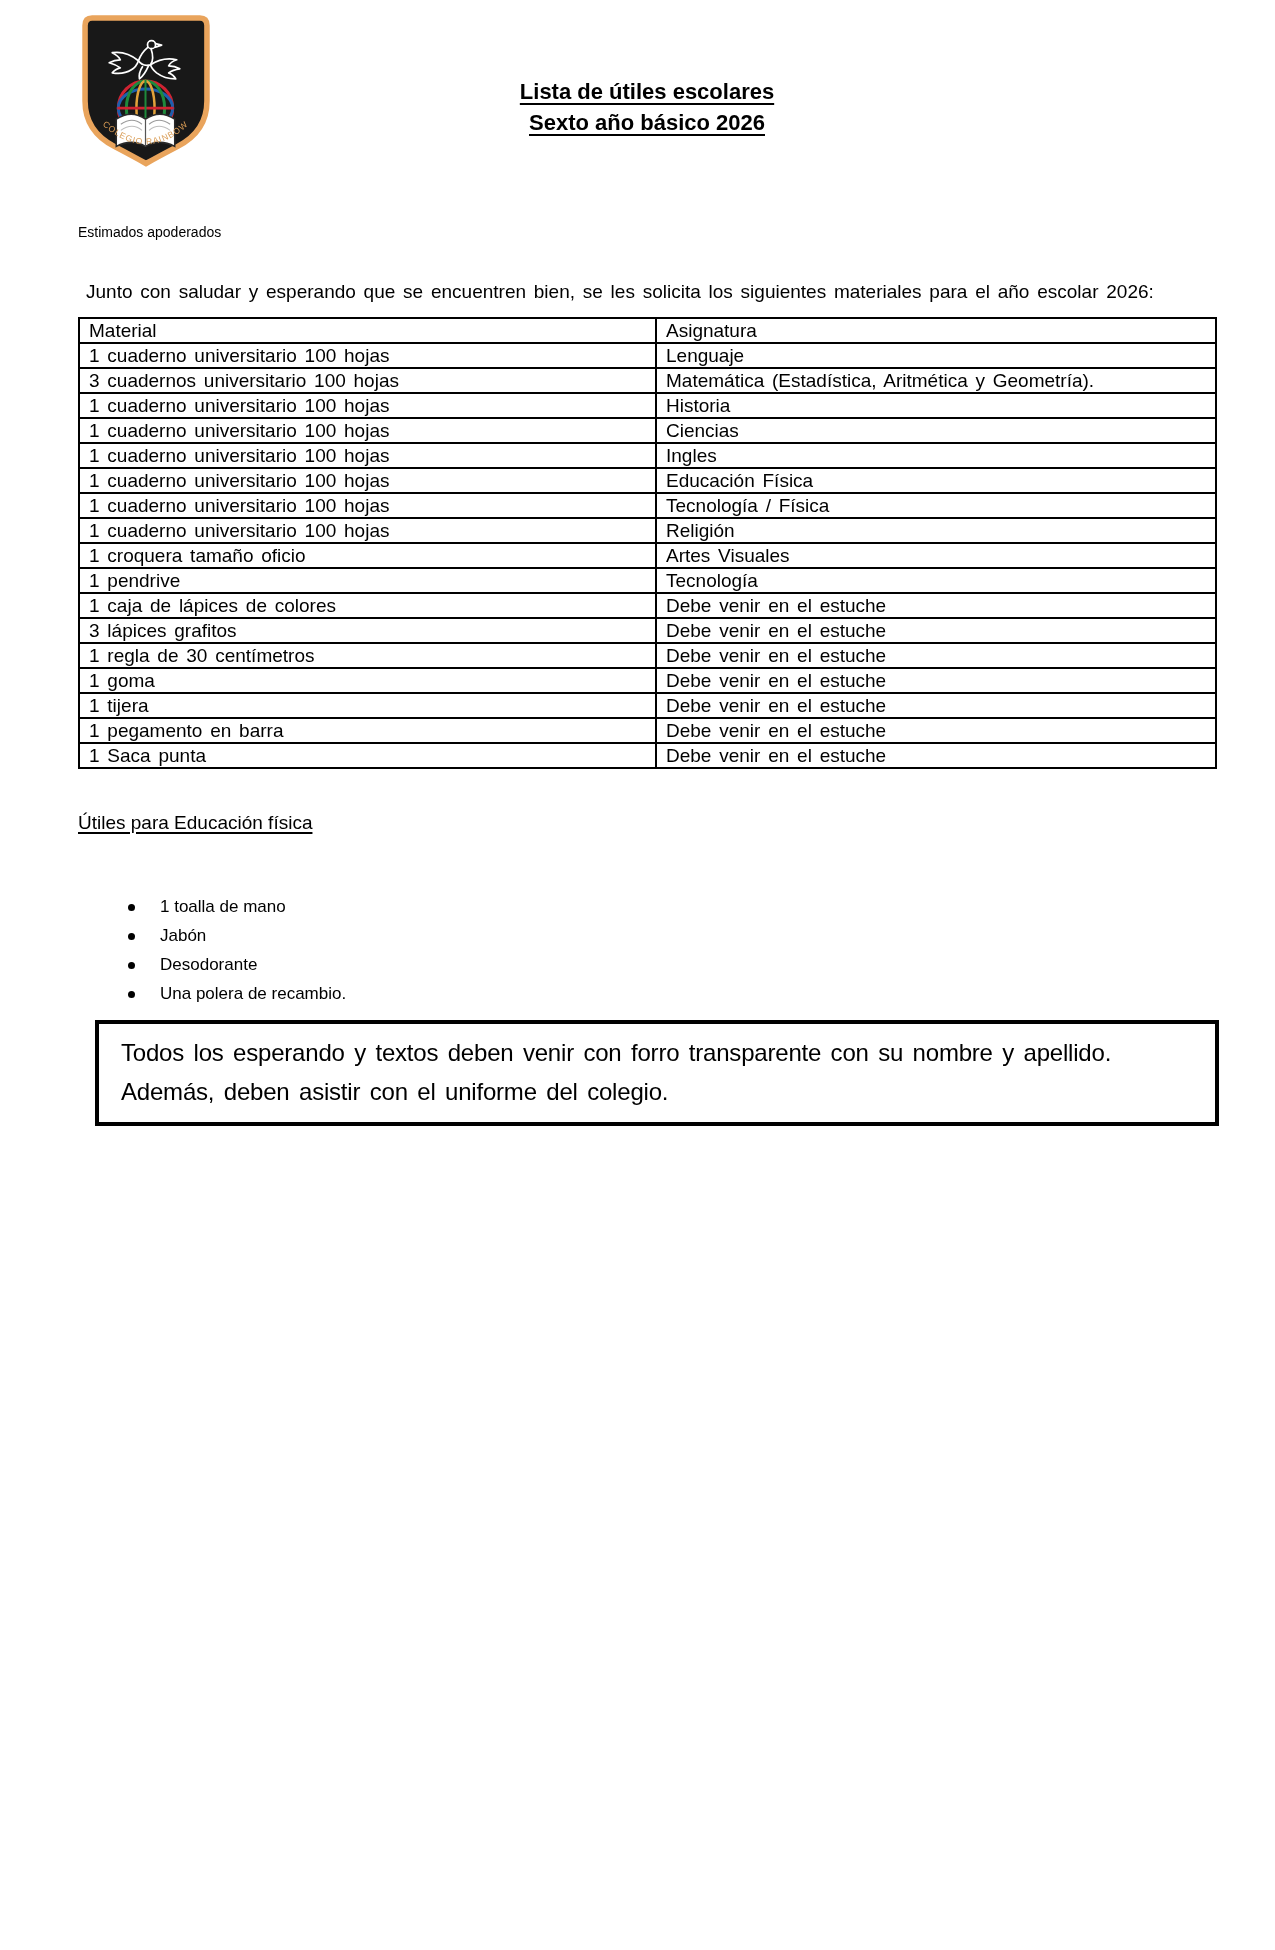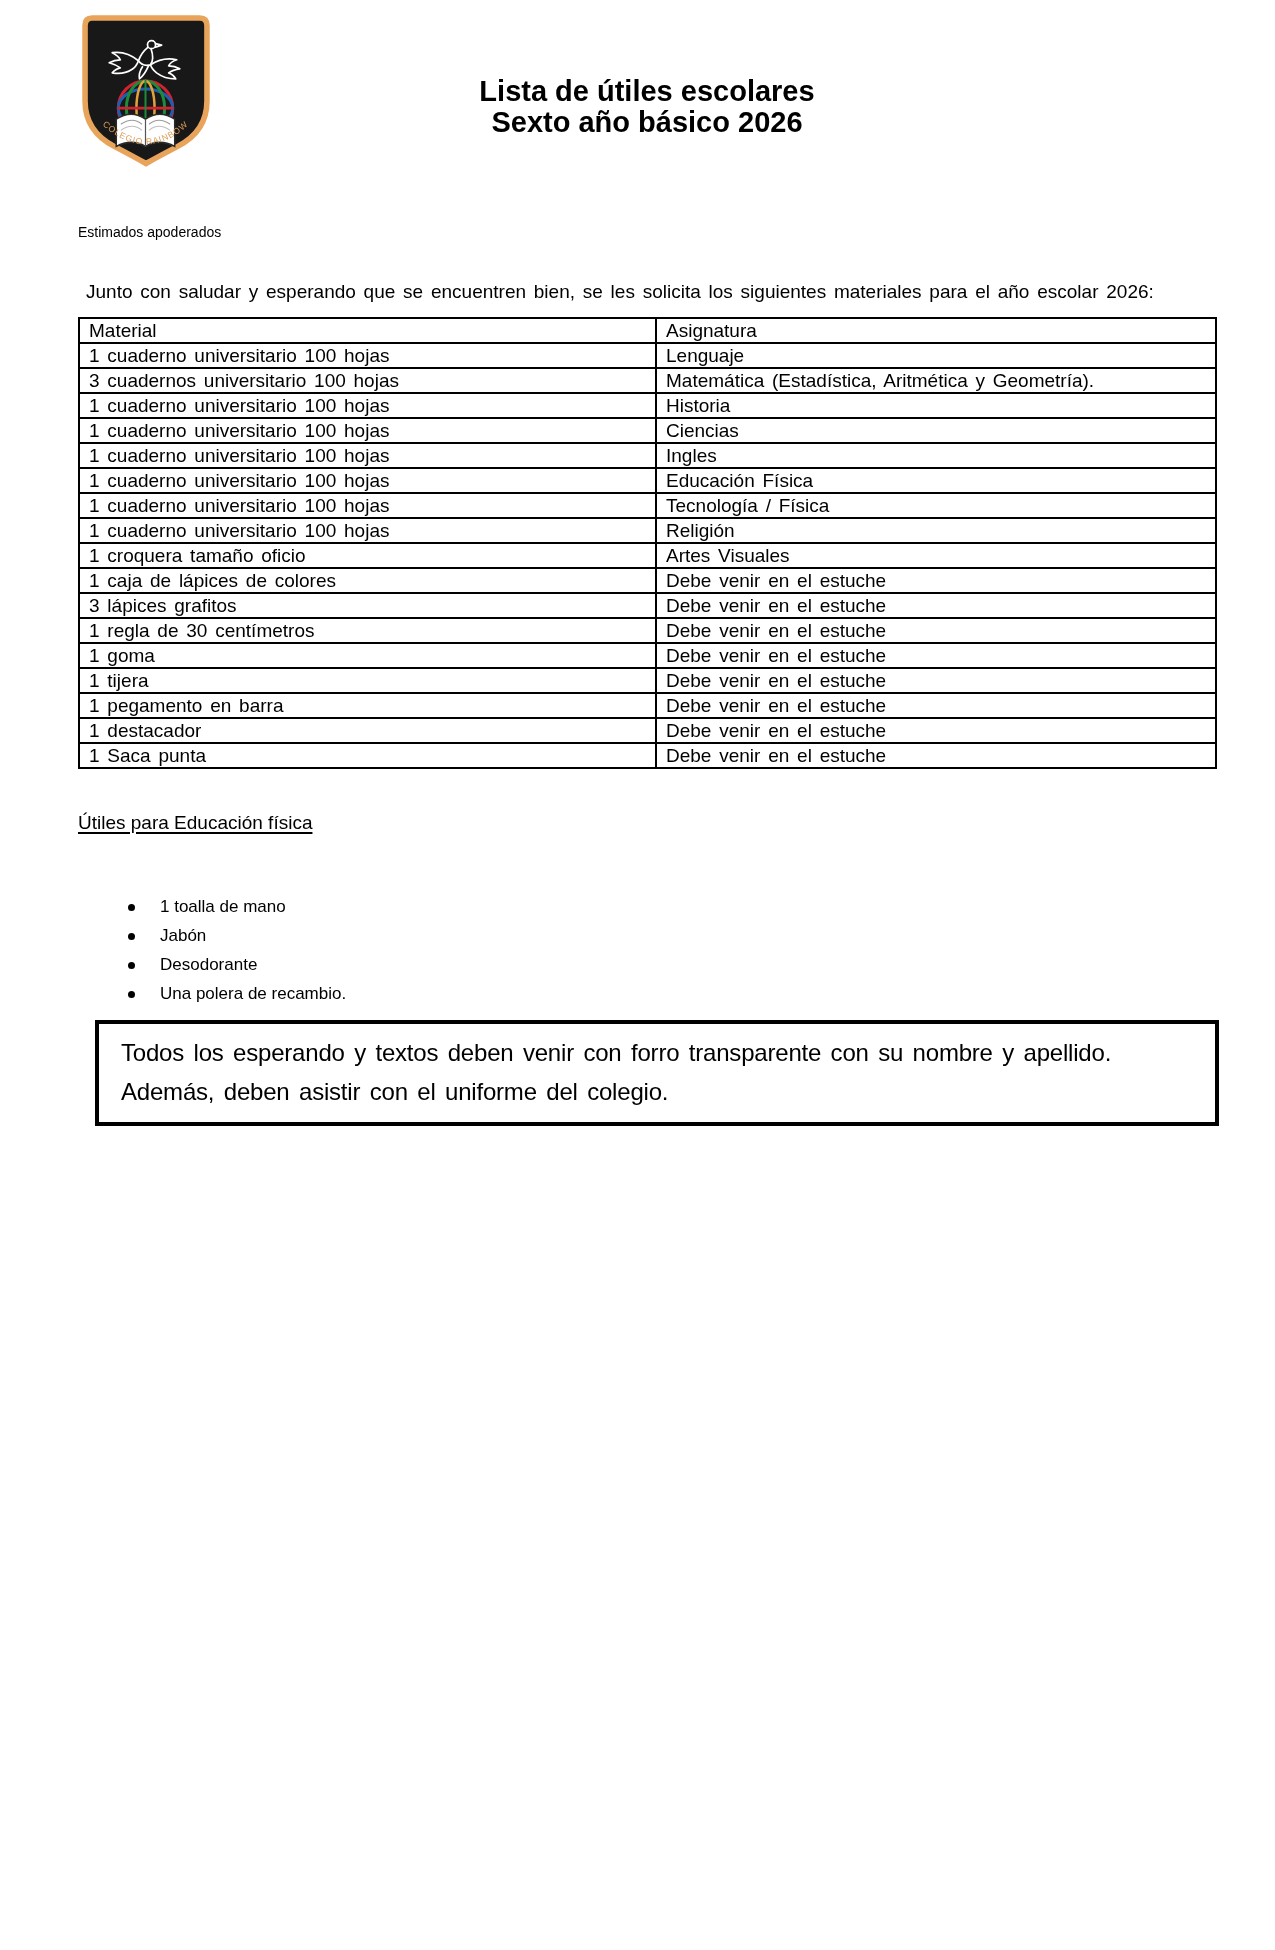--- a/index.html
+++ b/index.html
@@ -15,21 +15,22 @@
   
   .logo { position:absolute; left:78px; top:14px; width:136px; height:154px; }
   .logo svg { width:100%; height:100%; display:block; }
 
   
   .title-block {
     position:absolute; left:78px; top:76px; width:1138px;
     text-align:center;
   }
   .title-line {
-    font-size:29px; font-weight:bold; line-height:31px;
+    font-size:22px; font-weight:bold; line-height:31px;
+    text-decoration:underline;
     text-decoration-thickness:2px;
     text-underline-offset:4px;
   }
 
   
   .greeting {
     position:absolute; left:78px; top:220px; margin:0;
     font-size:14px; line-height:24px;
   }
   .intro {
@@ -193,20 +194,24 @@
         </tr>
         <tr>
           <td>1 cuaderno universitario 100 hojas</td>
           <td>Religión</td>
         </tr>
         <tr>
           <td>1 croquera tamaño oficio</td>
           <td>Artes Visuales</td>
         </tr>
         <tr>
+          <td>1 pendrive</td>
+          <td>Tecnología</td>
+        </tr>
+        <tr>
           <td>1 caja de lápices de colores</td>
           <td>Debe venir en el estuche</td>
         </tr>
         <tr>
           <td>3 lápices grafitos</td>
           <td>Debe venir en el estuche</td>
         </tr>
         <tr>
           <td>1 regla de 30 centímetros</td>
           <td>Debe venir en el estuche</td>
@@ -214,24 +219,20 @@
         <tr>
           <td>1 goma</td>
           <td>Debe venir en el estuche</td>
         </tr>
         <tr>
           <td>1 tijera</td>
           <td>Debe venir en el estuche</td>
         </tr>
         <tr>
           <td>1 pegamento en barra</td>
-          <td>Debe venir en el estuche</td>
-        </tr>
-        <tr>
-          <td>1 destacador</td>
           <td>Debe venir en el estuche</td>
         </tr>
         <tr>
           <td>1 Saca punta</td>
           <td>Debe venir en el estuche</td>
         </tr>
       </tbody>
   </table>
 
   <div class="pe-heading">Útiles para Educación física</div>

